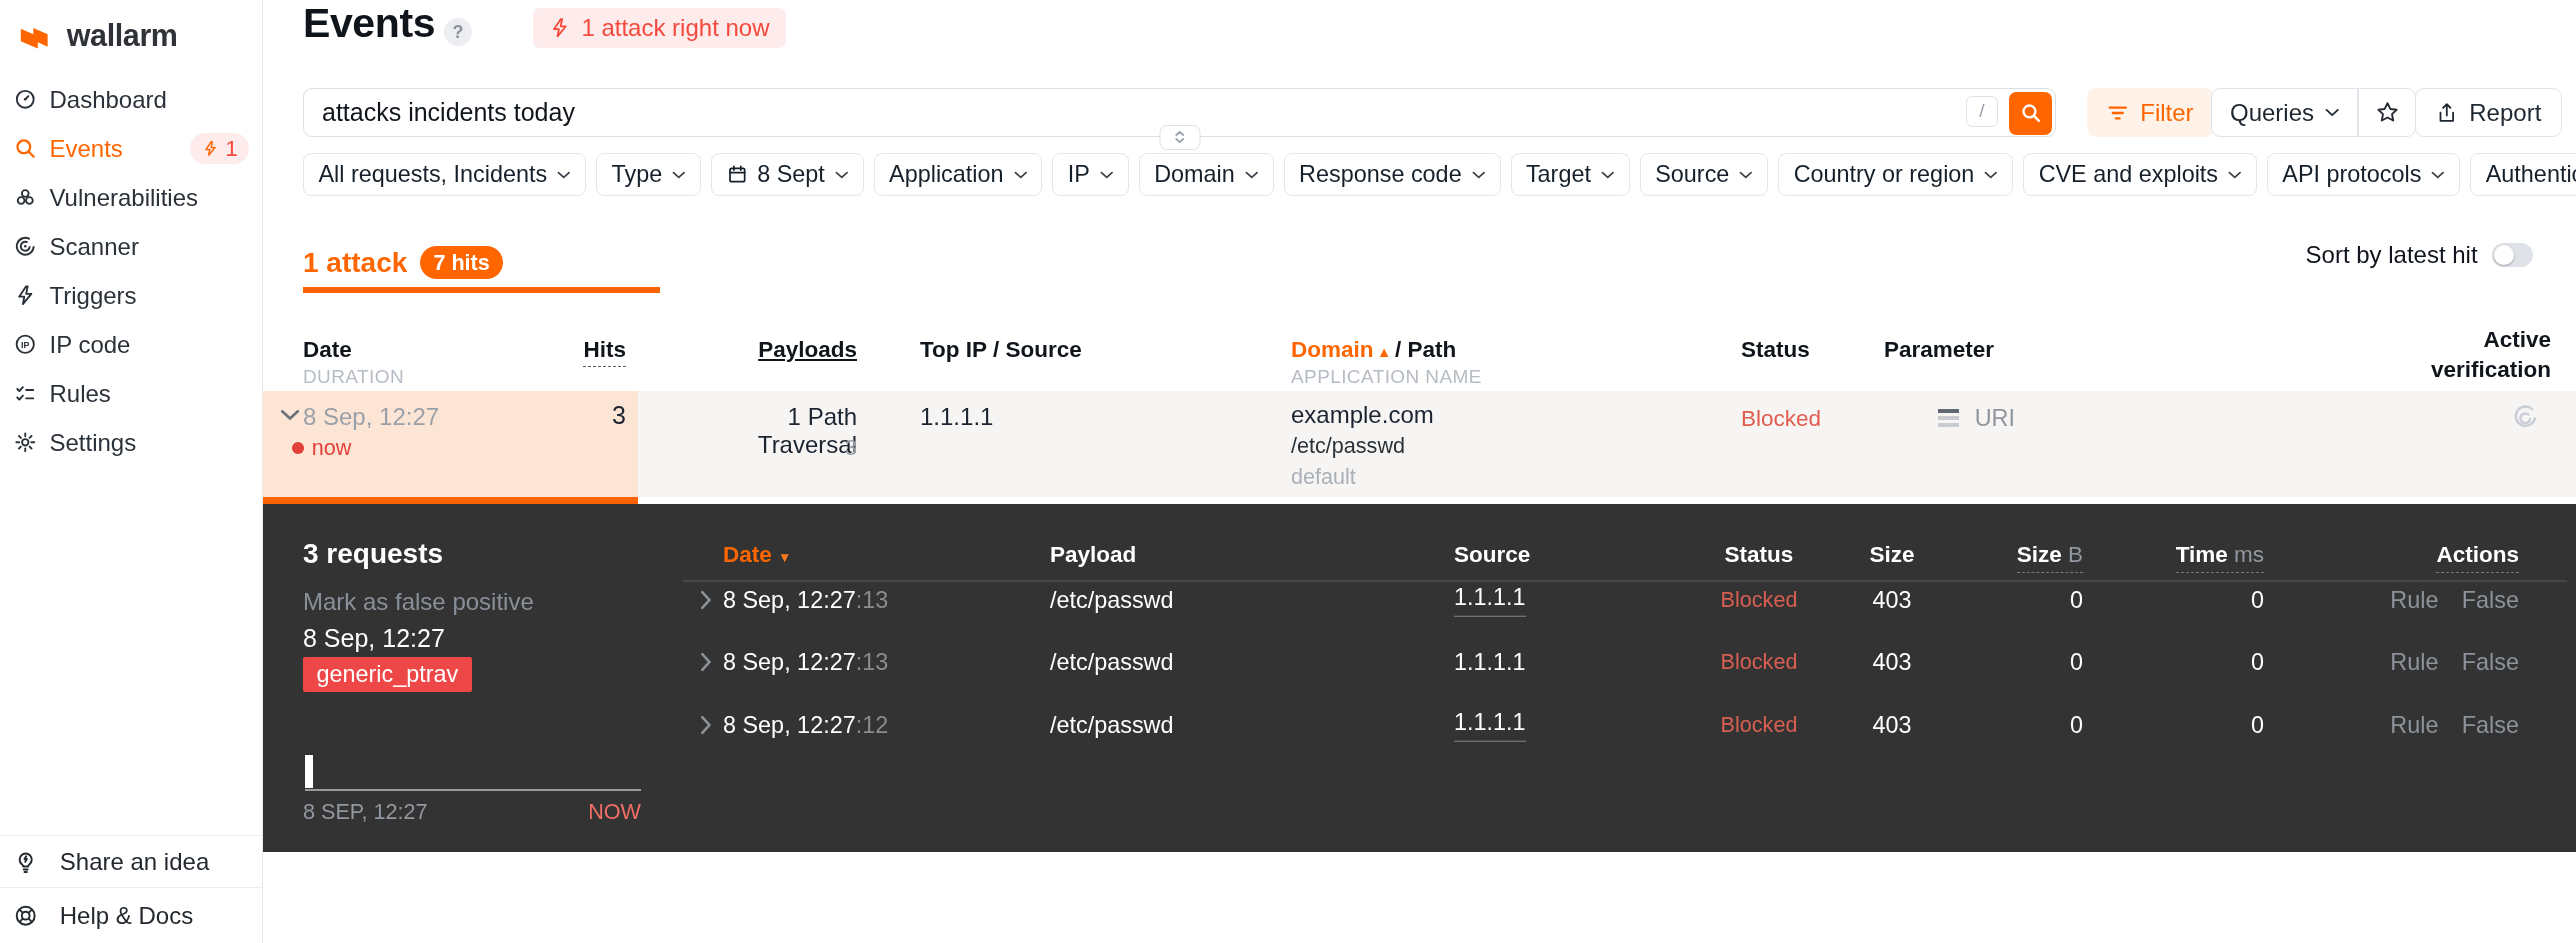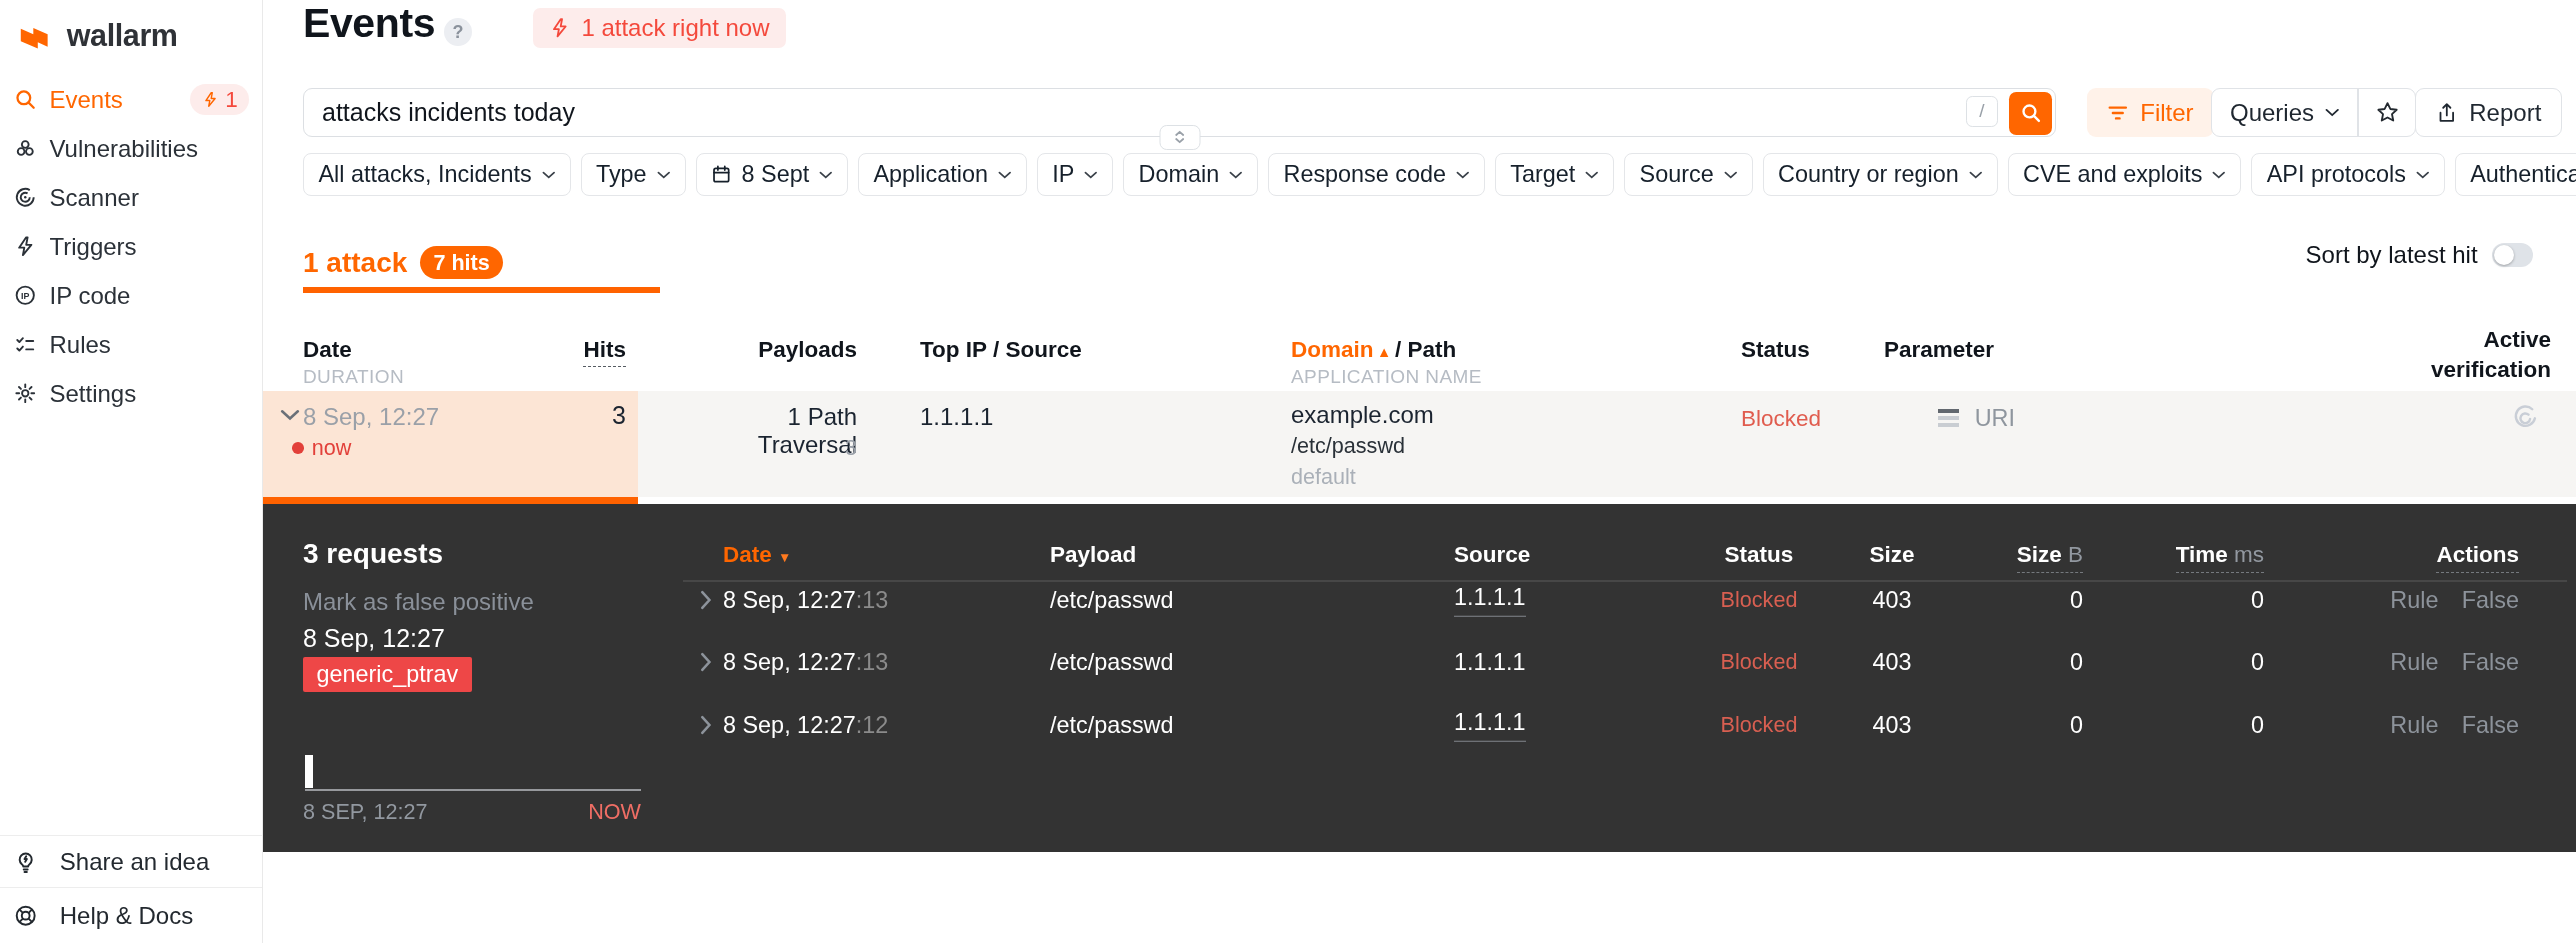--- a/index.html
+++ b/index.html
@@ -160,20 +160,28 @@
 
 <div class="sidebar">
   <div class="logo">
     <svg width="40" height="34" viewBox="0 0 44 38">
       <polygon points="5,11 19,17 19,10 35,17 35,31 24,26 24,33 5,25" fill="#ff6600"></polygon>
     </svg>
     <span class="logo-text">wallarm</span>
   </div>
 
   <nav class="nav">
+    <div class="nav-item">
+      <svg class="ic" viewBox="0 0 24 24" fill="none" stroke="currentColor" stroke-width="2" stroke-linecap="round">
+          <circle cx="12" cy="12" r="9"></circle>
+          <path d="M12 12l3.2-3.2"></path>
+          <circle cx="12" cy="12" r="1.4" fill="currentColor" stroke="none"></circle>
+        </svg>
+      <span>Dashboard</span>
+    </div>
     <div class="nav-item active">
       <svg class="ic" viewBox="0 0 24 24" fill="none" stroke="currentColor" stroke-width="2.4" stroke-linecap="round">
           <circle cx="10.5" cy="10.5" r="6.8"></circle>
           <path d="M15.6 15.6L21 21"></path>
         </svg>
       <span>Events</span>
       <span class="nav-badge">
         <svg class="ic" viewBox="0 0 24 24" fill="none" stroke="currentColor" stroke-width="2" stroke-linejoin="round">
             <path d="M13 2.5L5.5 13.5H11L9.5 21.5L18.5 10.5H13L14.5 2.5z"></path>
           </svg>
@@ -300,21 +308,21 @@
   <div class="report-btn">
     <svg width="21.6" height="23.4" viewBox="0 0 24 26" fill="none" stroke="currentColor" stroke-width="2" stroke-linecap="round" stroke-linejoin="round">
         <path d="M12 16V3.5M8 7.5l4-4 4 4"></path>
         <path d="M5 13v9h14v-9"></path>
       </svg>
     <span>Report</span>
   </div>
 
   <div class="chips-row">
     <div class="chip">
-      <span>All attacks, Incidents</span>
+      <span>All requests, Incidents</span>
       <svg class="chev" width="13.5" height="8" viewBox="0 0 14 8" fill="none" stroke="currentColor" stroke-width="1.8" stroke-linecap="round">
           <path d="M1.5 1.5L7 6.5l5.5-5"></path>
         </svg>
     </div>
     <div class="chip">
       <span>Type</span>
       <svg class="chev" width="13.5" height="8" viewBox="0 0 14 8" fill="none" stroke="currentColor" stroke-width="1.8" stroke-linecap="round">
           <path d="M1.5 1.5L7 6.5l5.5-5"></path>
         </svg>
     </div>
@@ -396,21 +404,21 @@
   <div class="sort-control">
     <span>Sort by latest hit</span>
     <div class="toggle">
         <div class="knob"></div>
       </div>
   </div>
 
   <div class="th" style="left:40px;">Date</div>
   <div class="th-sub" style="left:40px;">DURATION</div>
   <div class="th" style="left:269px; width:94px; text-align:right;"><span class="dash-u-dark">Hits</span></div>
-  <div class="th" style="left:438px; width:156px; text-align:right;">Payloads</div>
+  <div class="th" style="left:438px; width:156px; text-align:right;text-decoration:underline;">Payloads</div>
   <div class="th" style="left:657px;">Top IP / Source</div>
   <div class="th" style="left:1028px;"><span class="c-orange">Domain</span><span class="tri-up">▲</span><span>/ Path</span></div>
   <div class="th-sub" style="left:1028px;">APPLICATION NAME</div>
   <div class="th" style="left:1478px;">Status</div>
   <div class="th" style="left:1589px;margin-left:32px;">Parameter</div>
   <div class="h-averif">Active verification</div>
 
   <div class="attack-row">
     <div class="date-cell"></div>
     <svg class="row-chev" width="20" height="11.7" viewBox="0 0 14 8" fill="none" stroke="currentColor" stroke-width="1.8" stroke-linecap="round">

